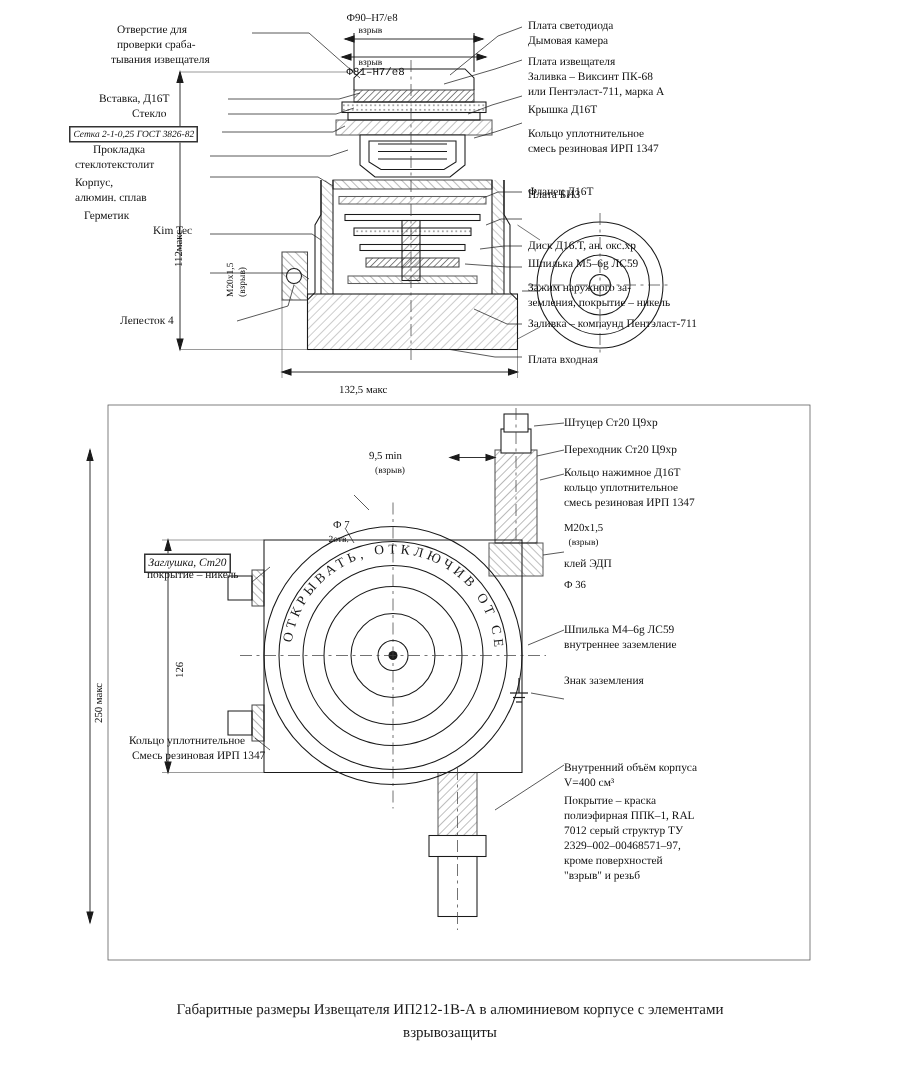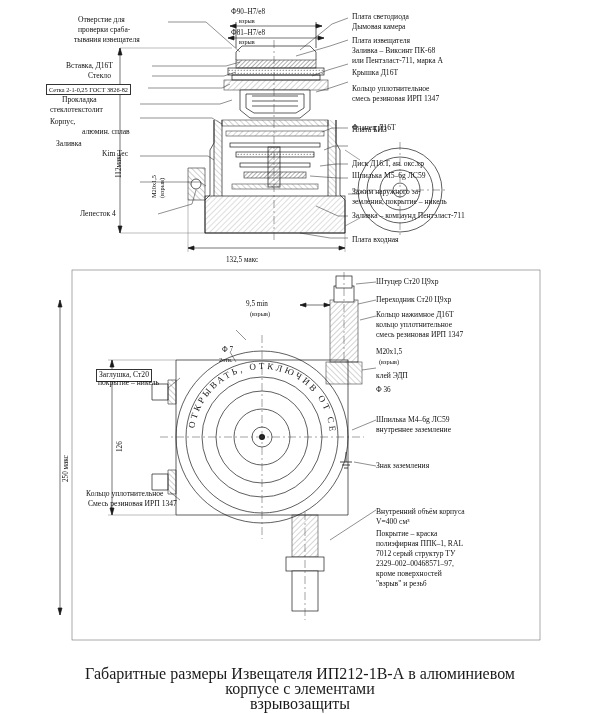--- a/index.html
+++ b/index.html
@@ -41,28 +41,29 @@
     transform: rotate(-90deg);
     transform-origin: left top;
   }
   .caption {
     position: absolute;
     left: 60px;
     top: 666px;
     width: 480px;
     text-align: center;
     font-family: "Liberation Serif", serif;
-    font-size: 16px;
+    font-size: 10px;
     line-height: 15px;
     color: #1a1a1a;
   }
   .boxed {
     border: 1px solid #333;
     padding: 1px 2px;
     background: #fff;
+    font-style: italic;
   }
 </style>
 </head>
 <body>
 
 <div id="sheet">
 
   <svg class="dwg" viewBox="0 0 600 714">
     <defs>
       <pattern id="hatchA" width="4" height="4" patternUnits="userSpaceOnUse" patternTransform="rotate(45)">
@@ -244,28 +245,28 @@
 
   <div class="lbl" style="left:78px; top:16px;">Отверстие для</div>
   <div class="lbl" style="left:78px; top:26px;">проверки сраба-</div>
   <div class="lbl" style="left:74px; top:36px;">тывания извещателя</div>
   <div class="lbl" style="left:66px; top:62px;">Вставка, Д16Т</div>
   <div class="lbl" style="left:88px; top:72px;">Стекло</div>
   <div class="lbl tiny boxed" style="left:46px; top:84px;">Сетка 2-1-0,25 ГОСТ 3826-82</div>
   <div class="lbl" style="left:62px; top:96px;text-align:center;">Прокладка</div>
   <div class="lbl" style="left:50px; top:106px;">стеклотекстолит</div>
   <div class="lbl" style="left:50px; top:118px;">Корпус,</div>
-  <div class="lbl" style="left:50px; top:128px;margin-left:32px;">алюмин. сплав</div>
-  <div class="lbl" style="left:56px; top:140px;">Заливка</div>
+  <div class="lbl" style="left:50px; top:128px;">алюмин. сплав</div>
+  <div class="lbl" style="left:56px; top:140px;">Герметик</div>
   <div class="lbl" style="left:56px; top:150px;margin-left:46px;">Kim Tec</div>
   <div class="lbl" style="left:80px; top:210px;">Лепесток 4</div>
 
   <div class="lbl dim" style="left:231px; top:8px;">Ф90–H7/e8</div>
   <div class="lbl tiny" style="left:239px; top:17px;">взрыв</div>
-  <div class="lbl dim" style="left:231px; top:29px;">Ф81–H7/e8</div>
+  <div class="lbl dim" style="left:231px; top:45px;font-family:Liberation Mono, monospace;">Ф81–H7/e8</div>
   <div class="lbl tiny" style="left:239px; top:38px;">взрыв</div>
   <div class="lbl dim rot90" style="left:115px; top:178px;">112макс</div>
   <div class="lbl dim" style="left:226px; top:256px;">132,5 макс</div>
   <div class="lbl tiny rot90" style="left:150px; top:198px;">M20х1,5</div>
   <div class="lbl tiny rot90" style="left:158px; top:198px;">(взрыв)</div>
 
   <div class="lbl" style="left:352px; top:13px;">Плата светодиода</div>
   <div class="lbl" style="left:352px; top:23px;">Дымовая камера</div>
   <div class="lbl" style="left:352px; top:37px;">Плата извещателя</div>
   <div class="lbl" style="left:352px; top:47px;">Заливка – Виксинт ПК-68</div>
@@ -283,21 +284,21 @@
   <div class="lbl" style="left:352px; top:236px;">Плата входная</div>
 
   <div class="lbl" style="left:376px; top:278px;">Штуцер Ст20 Ц9хр</div>
   <div class="lbl" style="left:376px; top:296px;">Переходник Ст20 Ц9хр</div>
   <div class="lbl" style="left:376px; top:311px;">Кольцо нажимное Д16Т</div>
   <div class="lbl" style="left:376px; top:321px;">кольцо уплотнительное</div>
   <div class="lbl" style="left:376px; top:331px;">смесь резиновая ИРП 1347</div>
   <div class="lbl" style="left:376px; top:372px;">клей ЭДП</div>
   <div class="lbl" style="left:376px; top:416px;">Шпилька М4–6g ЛС59</div>
   <div class="lbl" style="left:376px; top:426px;">внутреннее заземление</div>
-  <div class="lbl" style="left:376px; top:462px;">Знак заземления</div>
+  <div class="lbl" style="left:376px; top:450px;">Знак заземления</div>
   <div class="lbl" style="left:376px; top:508px;">Внутренний объём корпуса</div>
   <div class="lbl" style="left:376px; top:518px;">V=400 см³</div>
   <div class="lbl" style="left:376px; top:530px;">Покрытие – краска</div>
   <div class="lbl" style="left:376px; top:540px;">полиэфирная ППК–1, RAL</div>
   <div class="lbl" style="left:376px; top:550px;">7012 серый структур ТУ</div>
   <div class="lbl" style="left:376px; top:560px;">2329–002–00468571–97,</div>
   <div class="lbl" style="left:376px; top:570px;">кроме поверхностей</div>
   <div class="lbl" style="left:376px; top:580px;">"взрыв" и резьб</div>
 
   <div class="lbl boxed" style="left:96px; top:369px;">Заглушка, Ст20</div>

